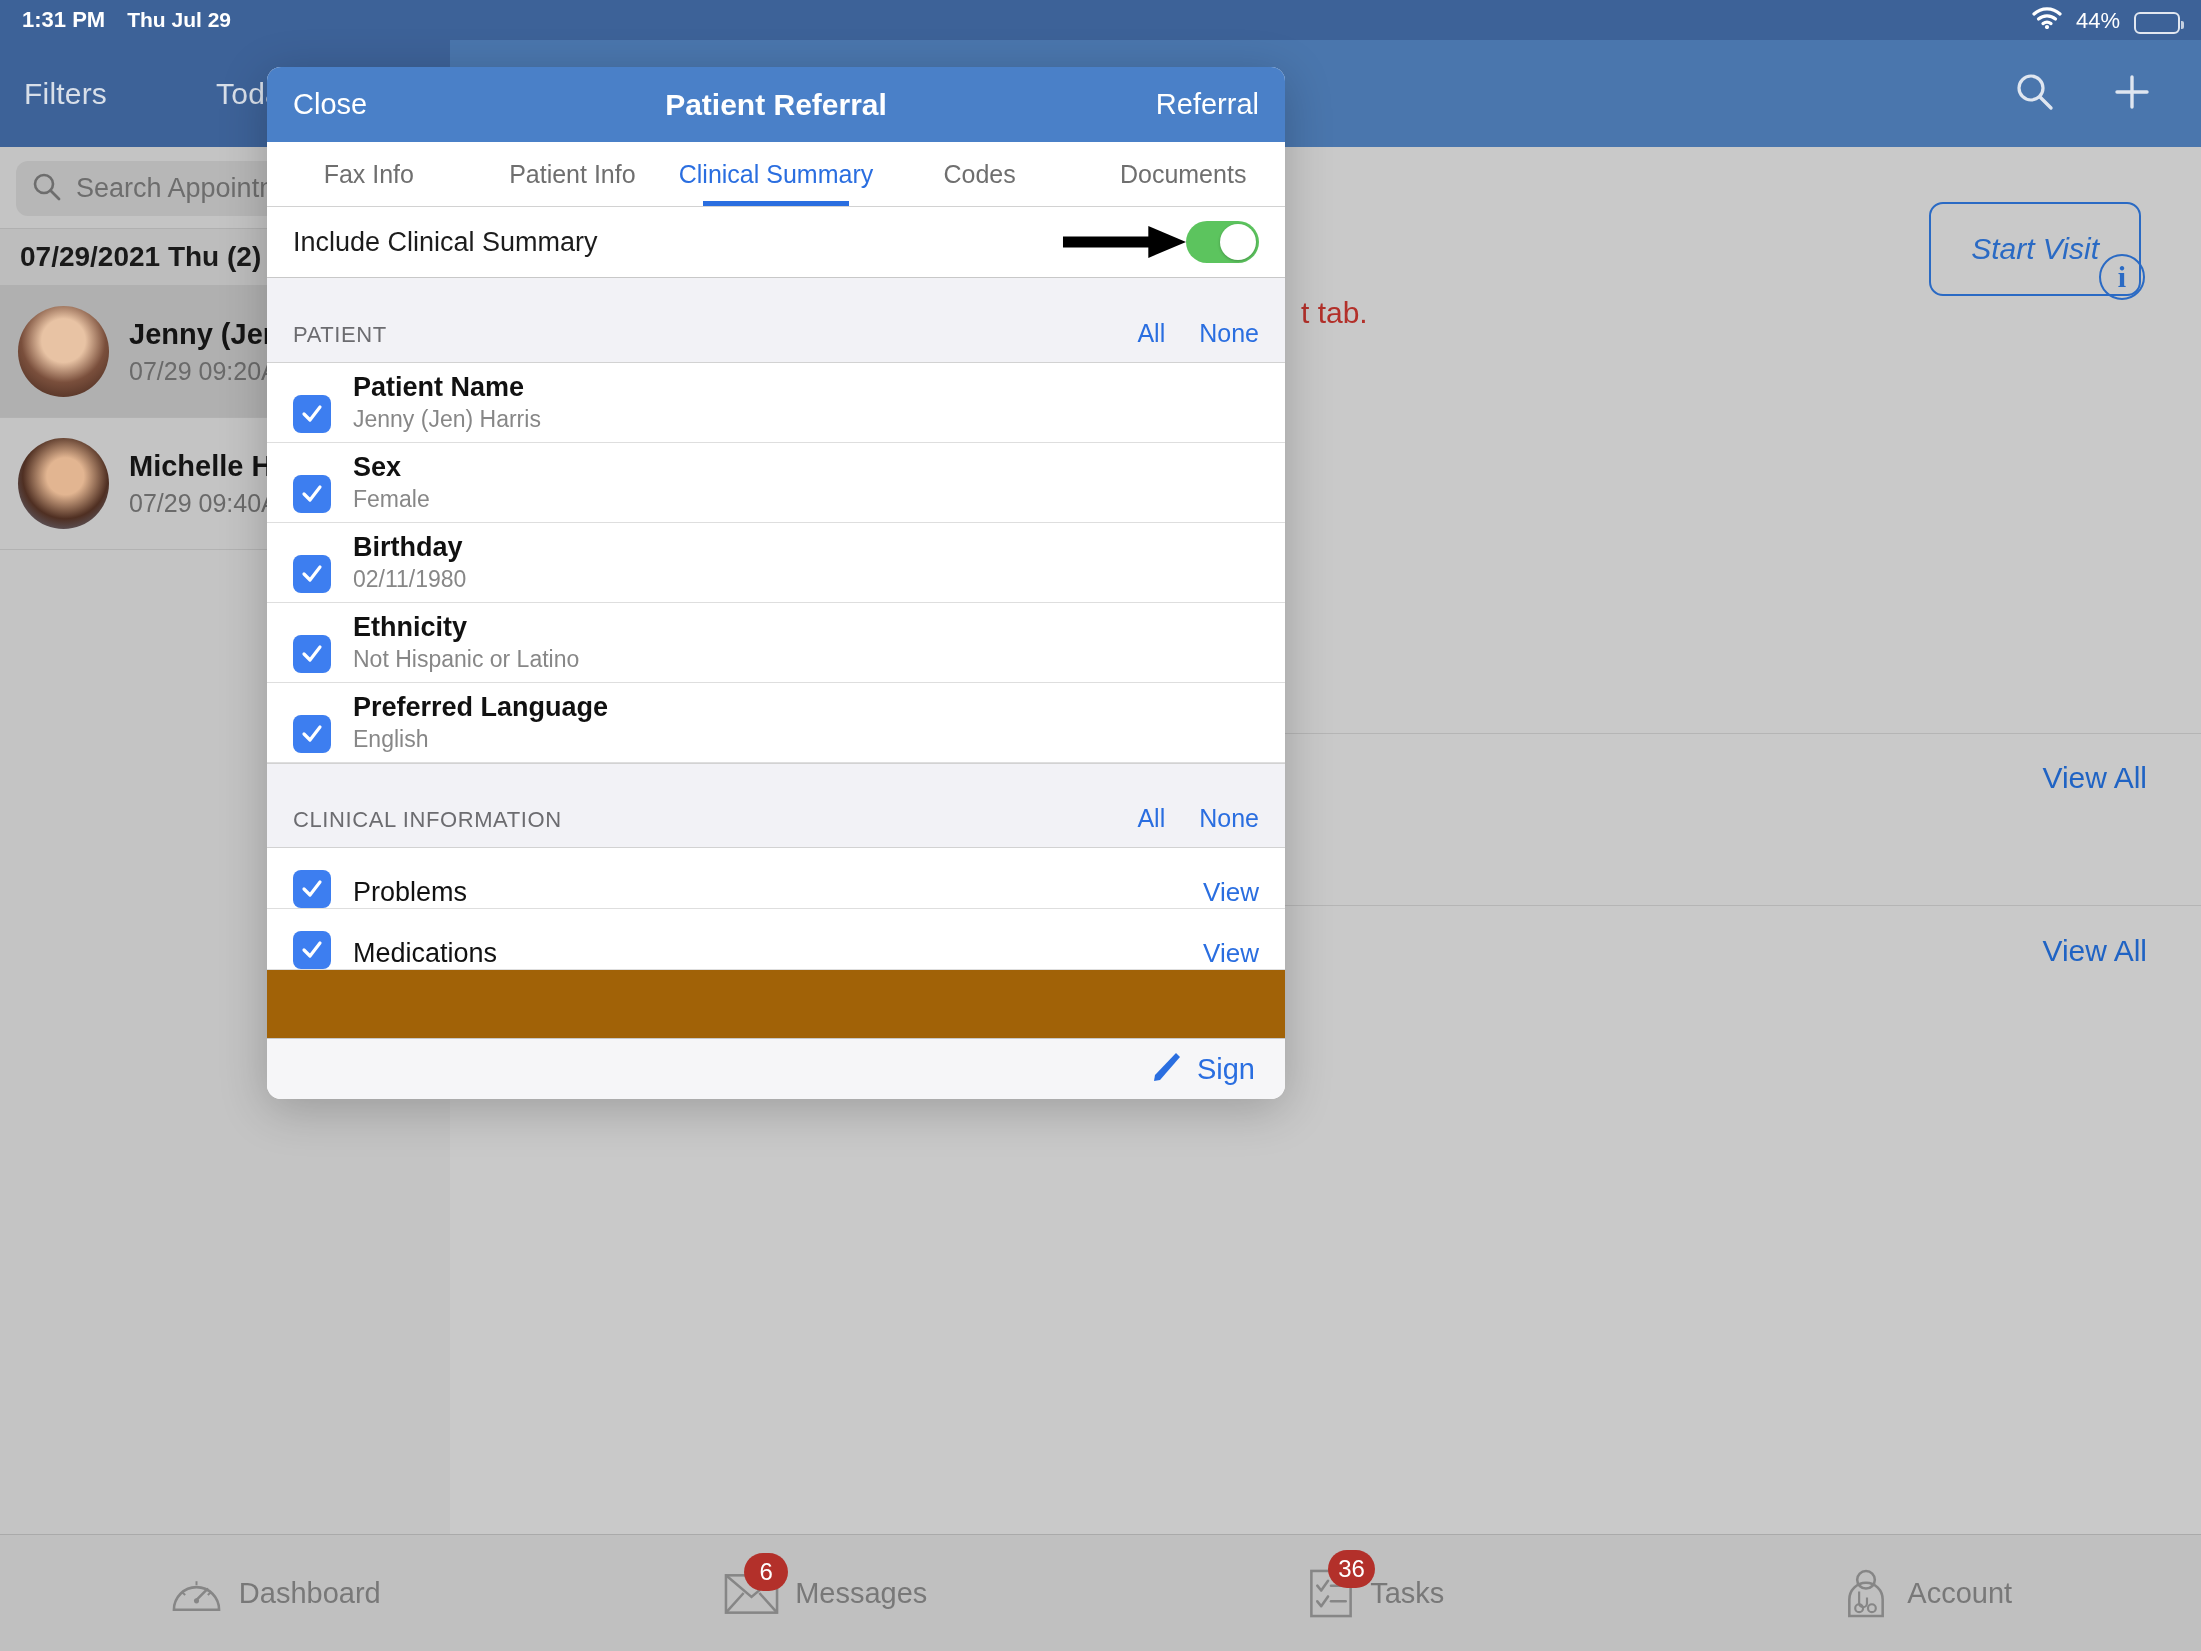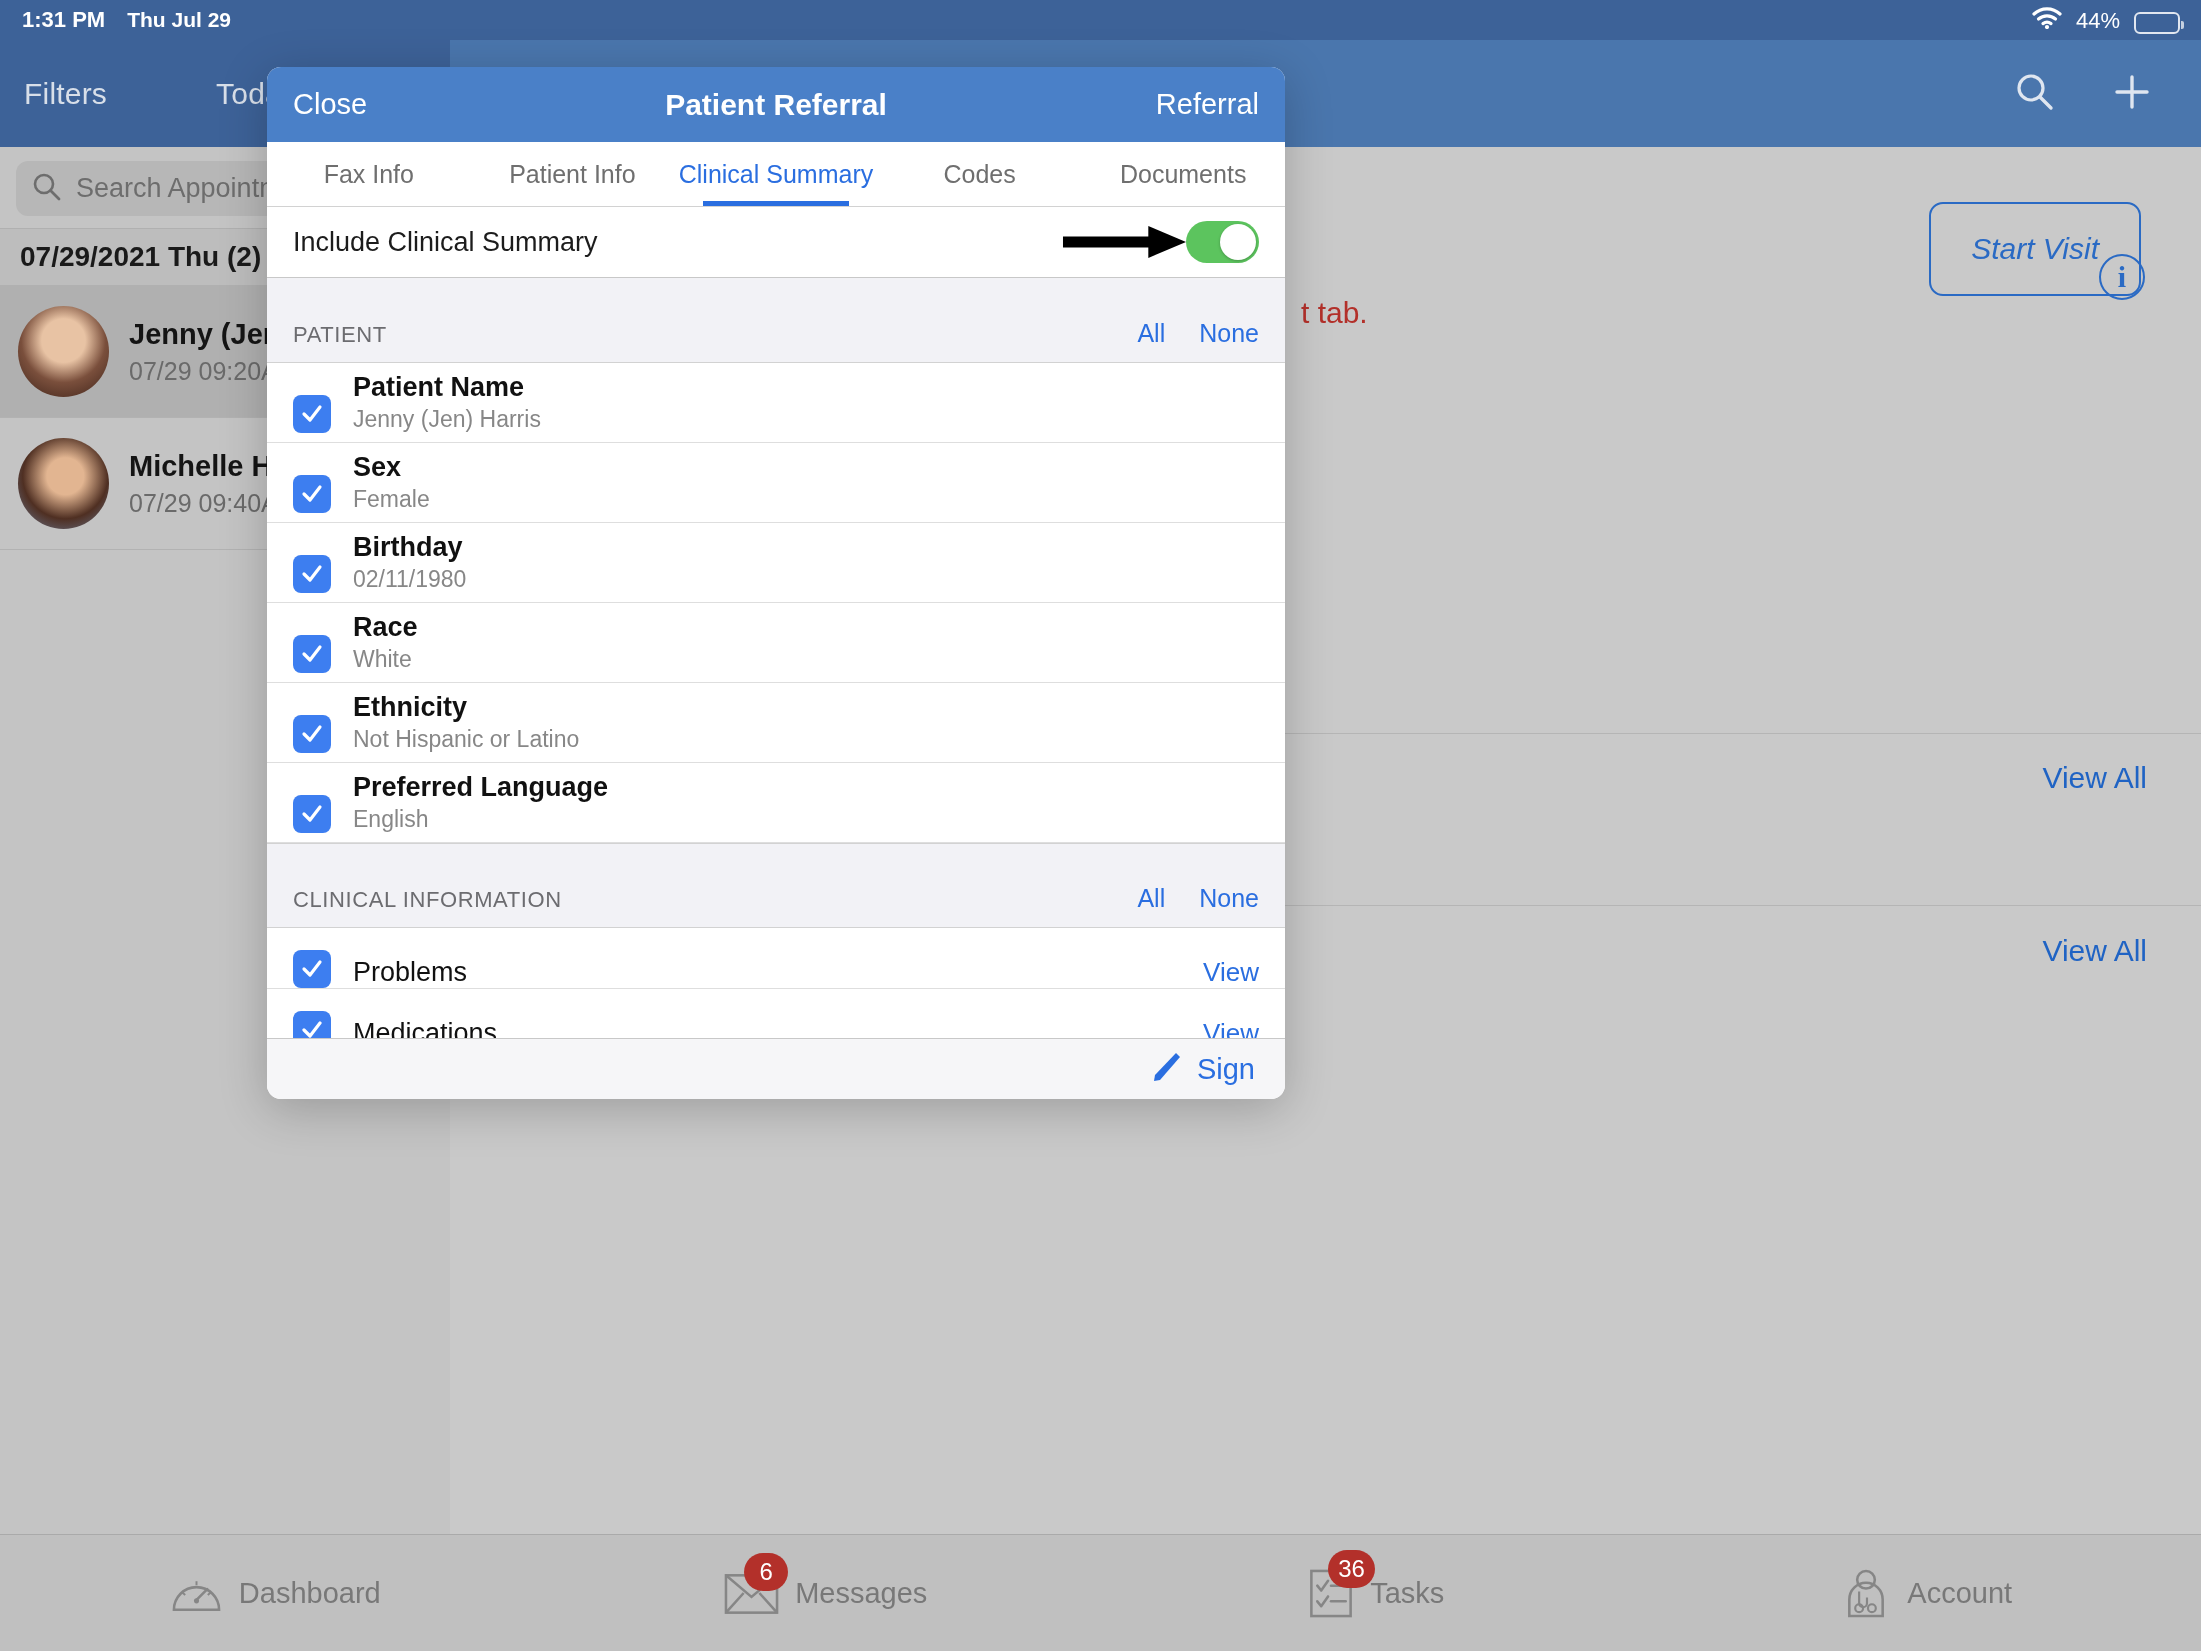--- a/index.html
+++ b/index.html
@@ -448,31 +448,20 @@
           <svg width="24" height="24" viewBox="0 0 24 24">
               <path d="M4 12 L10 18 L20 5" stroke="#fff" stroke-width="3.2" fill="none" stroke-linecap="round" stroke-linejoin="round"></path>
             </svg>
         </span>
         <span class="item-texts">
           <span class="item-title">Birthday</span>
           <span class="item-sub">02/11/1980</span>
         </span>
       </div>
 
-      <div class="item two-line">
-        <span class="cbx">
-          <svg width="24" height="24" viewBox="0 0 24 24">
-              <path d="M4 12 L10 18 L20 5" stroke="#fff" stroke-width="3.2" fill="none" stroke-linecap="round" stroke-linejoin="round"></path>
-            </svg>
-        </span>
-        <span class="item-texts">
-          <span class="item-title">Race</span>
-          <span class="item-sub">White</span>
-        </span>
-      </div>
 
       <div class="item two-line">
         <span class="cbx">
           <svg width="24" height="24" viewBox="0 0 24 24">
               <path d="M4 12 L10 18 L20 5" stroke="#fff" stroke-width="3.2" fill="none" stroke-linecap="round" stroke-linejoin="round"></path>
             </svg>
         </span>
         <span class="item-texts">
           <span class="item-title">Ethnicity</span>
           <span class="item-sub">Not Hispanic or Latino</span>

